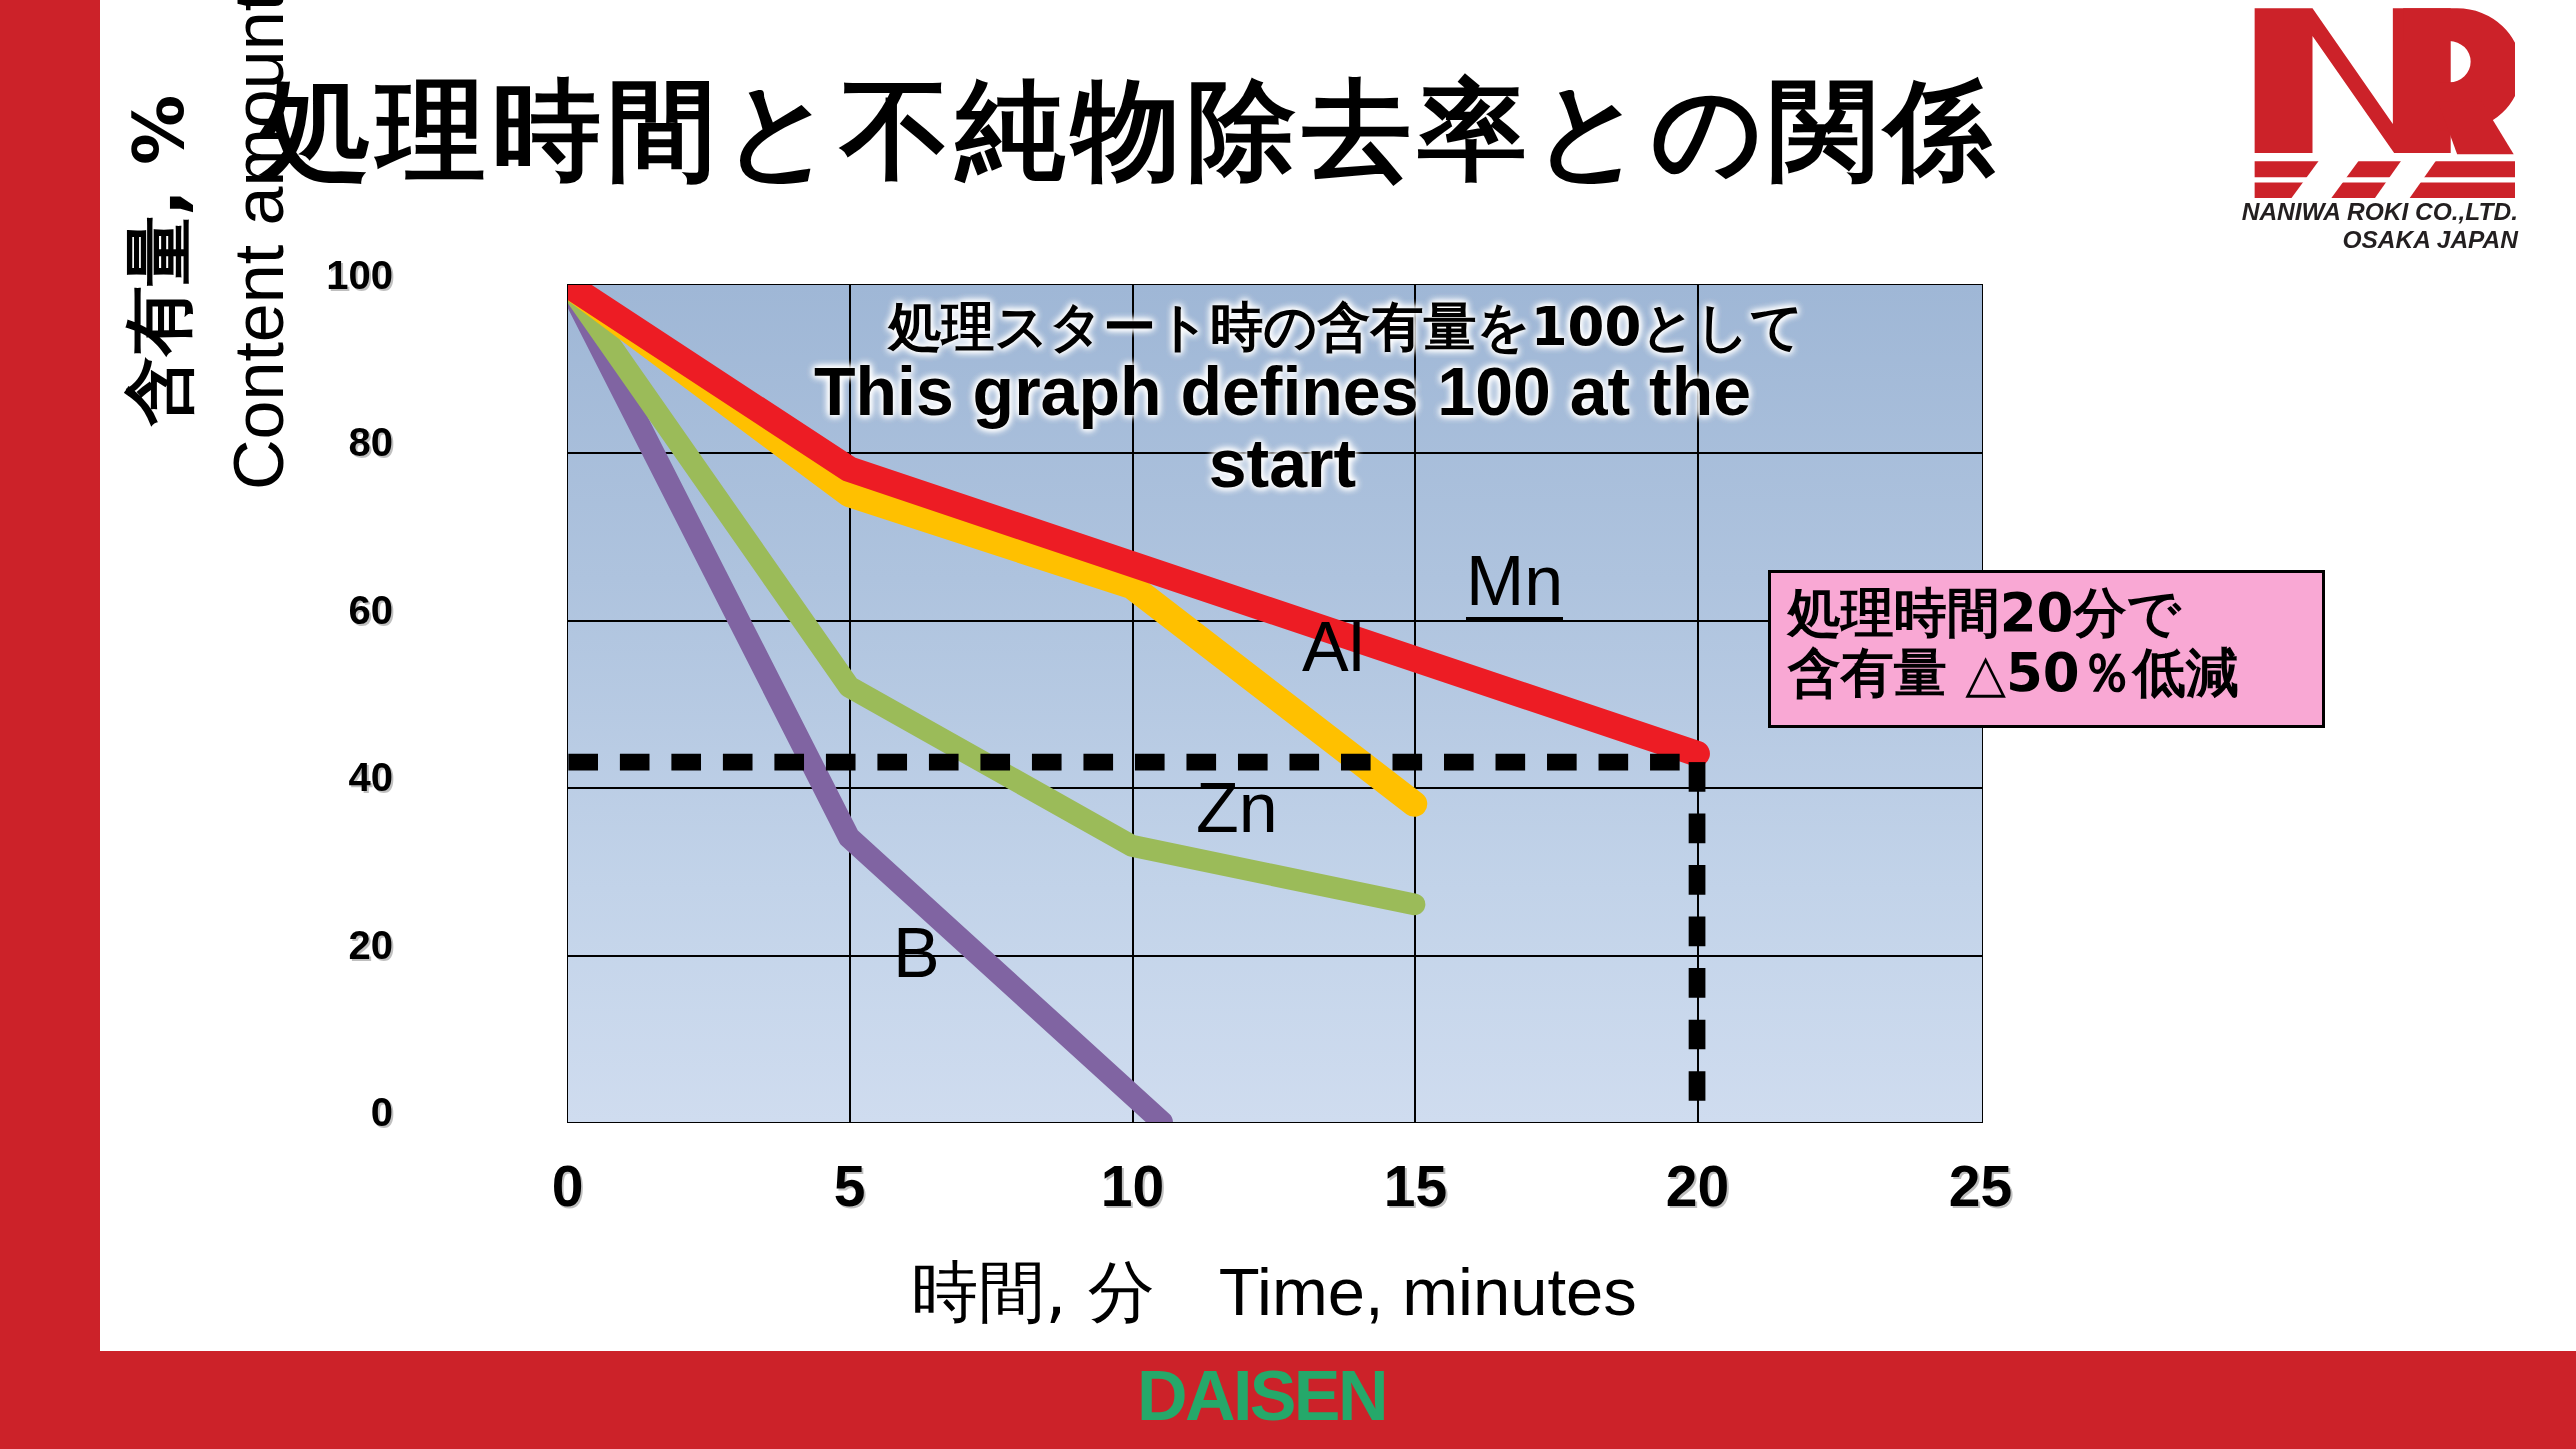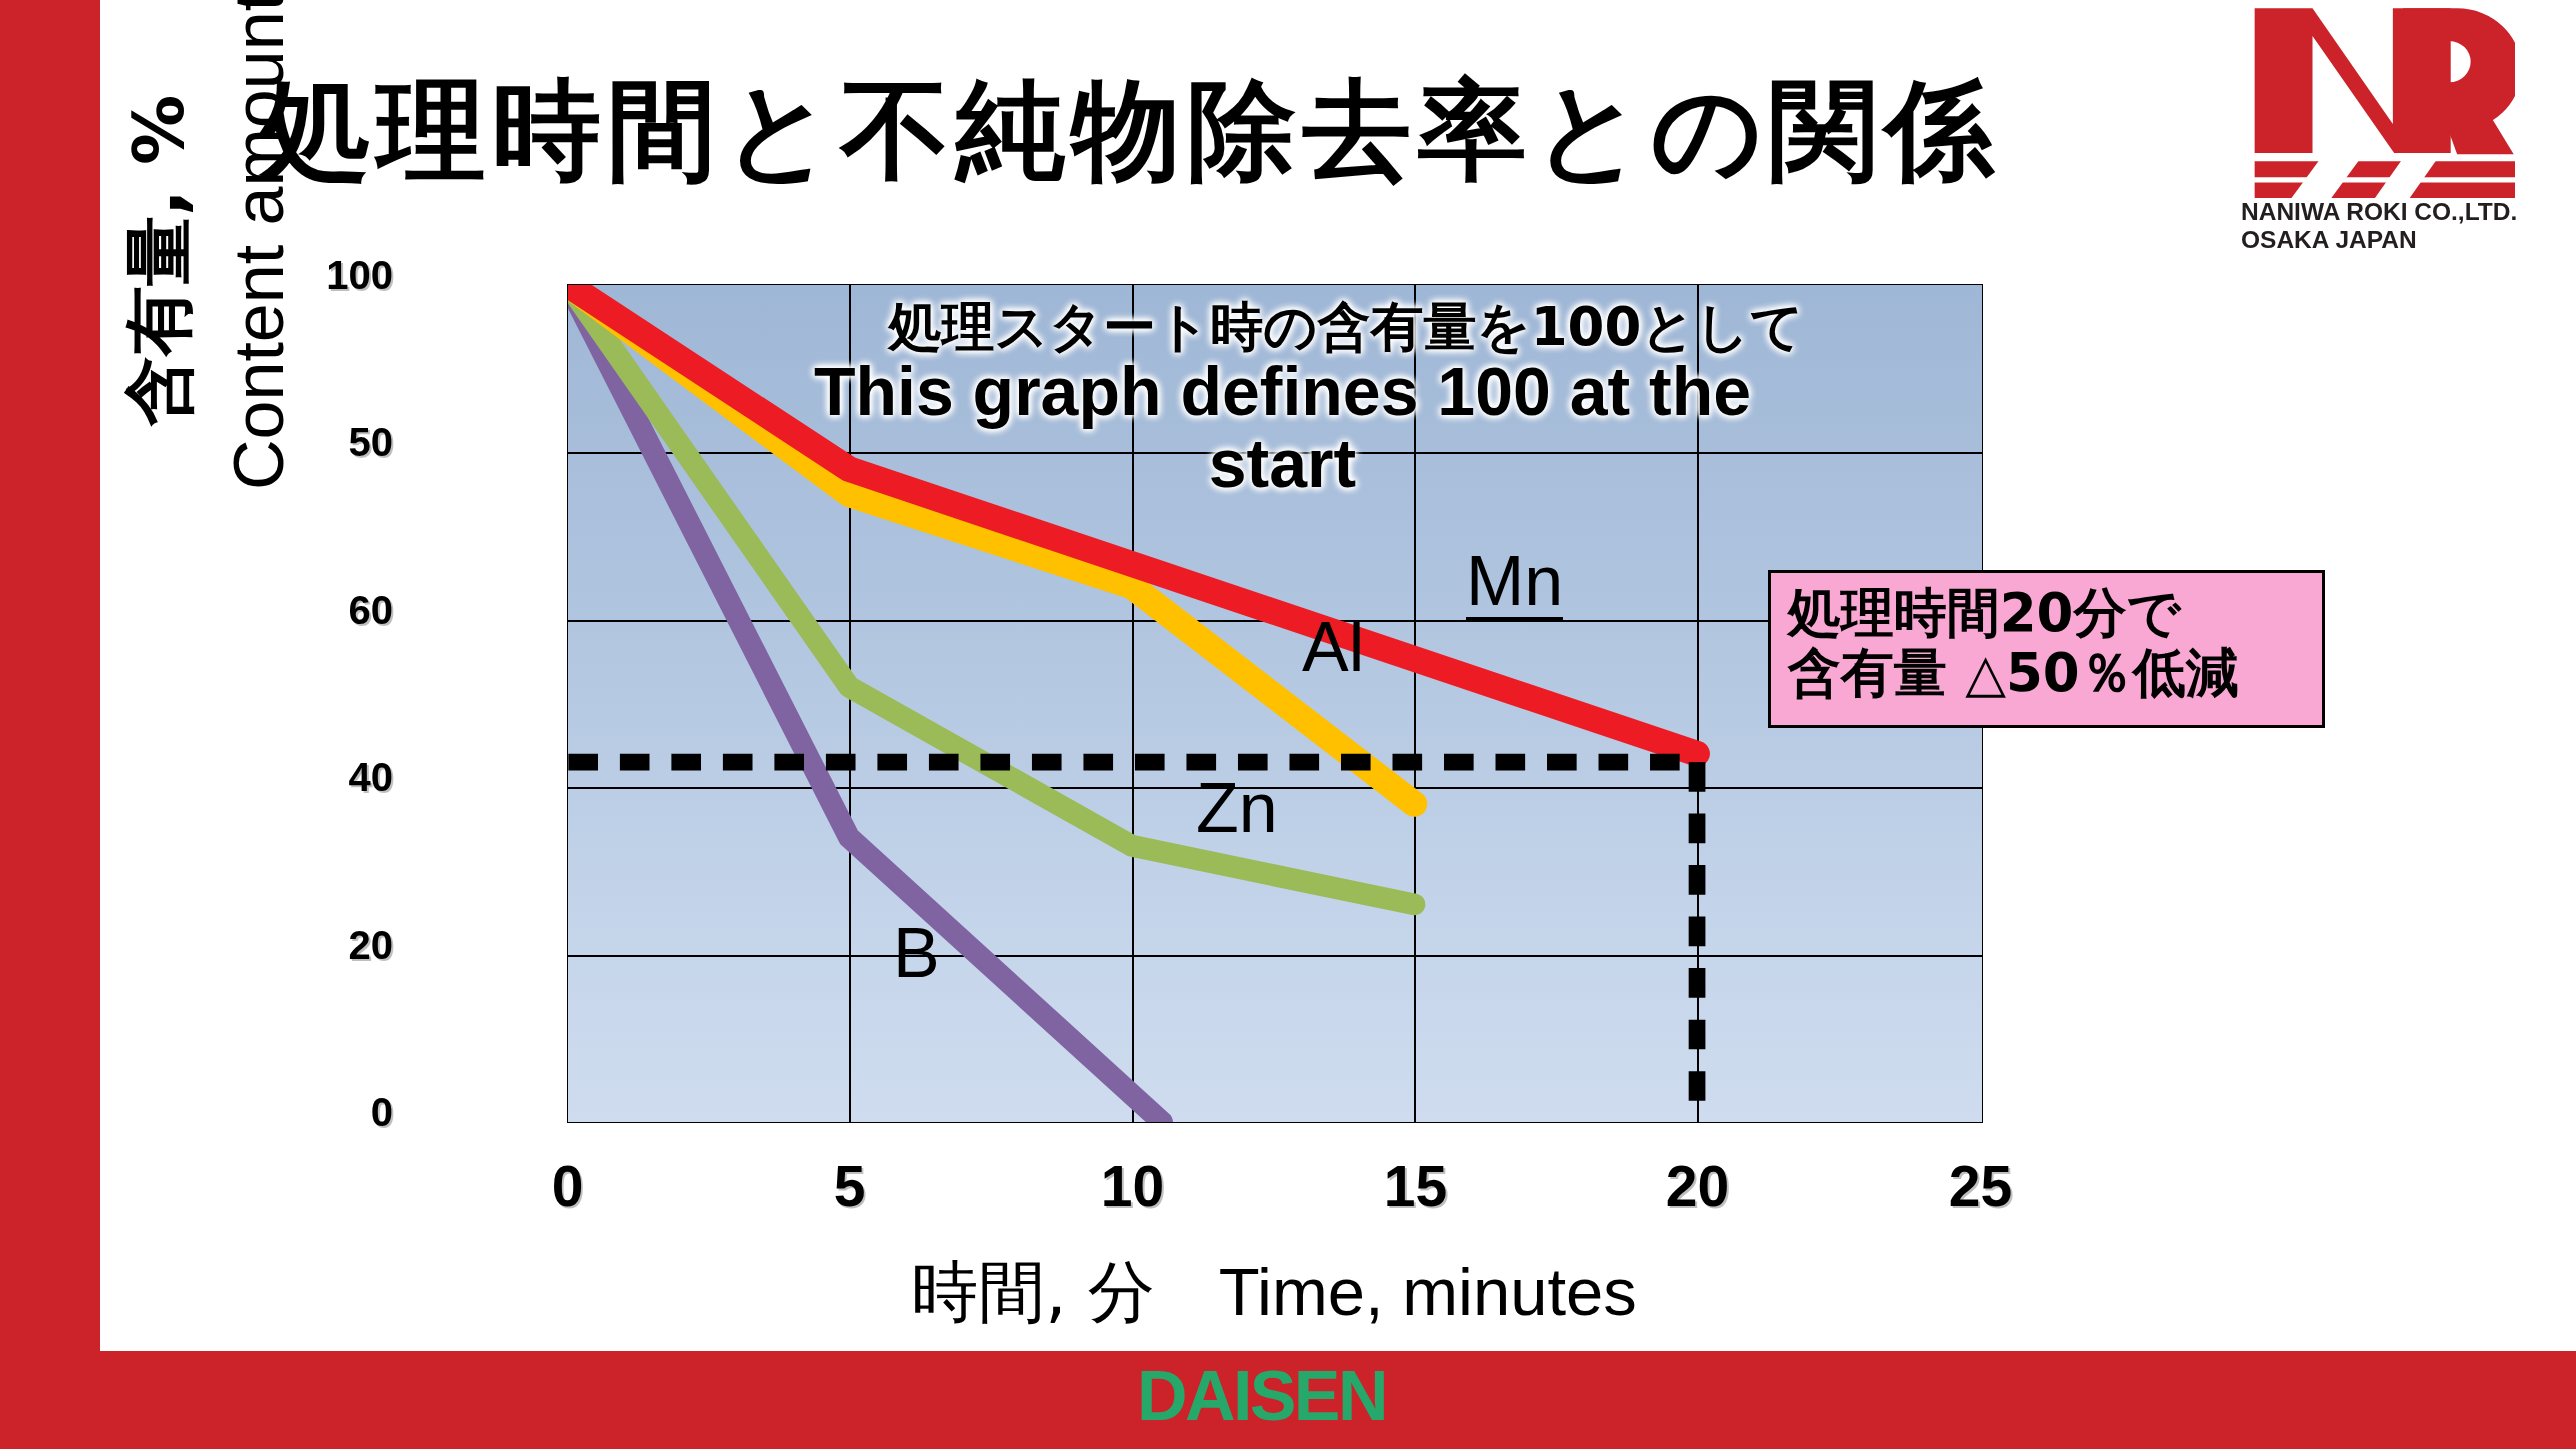--- a/index.html
+++ b/index.html
@@ -22,21 +22,21 @@
 
   
   #title{
     position:absolute;left:100px;top:74px;width:2061px;
     text-align:center;font-size:109px;font-weight:bold;color:#000;
     font-family:"DejaVu Sans","Liberation Sans",sans-serif;
     letter-spacing:6.4px;line-height:1.05;white-space:nowrap;
   }
 
   
-  #logo{position:absolute;right:58px;top:5.2px;width:277px;text-align:left;}
+  #logo{position:absolute;right:58px;top:5.2px;width:277px;text-align:right;font-style:italic;}
   #logo svg{display:block;margin:0 auto;}
   #logo .l1{font-size:24.5px;font-weight:bold;color:#231f20;letter-spacing:0px;line-height:1.15;
             font-family:"Liberation Sans",sans-serif;}
   #logo .l2{font-size:24.5px;font-weight:bold;color:#231f20;letter-spacing:0px;line-height:1.15;
             font-family:"Liberation Sans",sans-serif;}
 
   
   #chart-wrap{position:absolute;left:100px;top:213px;width:2190px;height:1133px;}
   #plot{
     position:absolute;left:467px;top:71px;width:1414px;height:837px;
@@ -140,21 +140,21 @@
     <div class="l1">NANIWA ROKI CO.,LTD.</div>
     <div class="l2">OSAKA JAPAN</div>
   </div>
 
   <div id="chart-wrap">
 
     <div id="ylab-jp">含有量, %</div>
     <div id="ylab-en">Content amount, %</div>
 
     <div class="ytick" style="top:40px">100</div>
-    <div class="ytick" style="top:207px">50</div>
+    <div class="ytick" style="top:207px">80</div>
     <div class="ytick" style="top:375px">60</div>
     <div class="ytick" style="top:542px">40</div>
     <div class="ytick" style="top:710px">20</div>
     <div class="ytick" style="top:877px">0</div>
 
     <div class="xtick" style="left:390px;top:940px">0</div>
     <div class="xtick" style="left:672px;top:940px">5</div>
     <div class="xtick" style="left:955px;top:940px">10</div>
     <div class="xtick" style="left:1238px;top:940px">15</div>
     <div class="xtick" style="left:1520px;top:940px">20</div>

